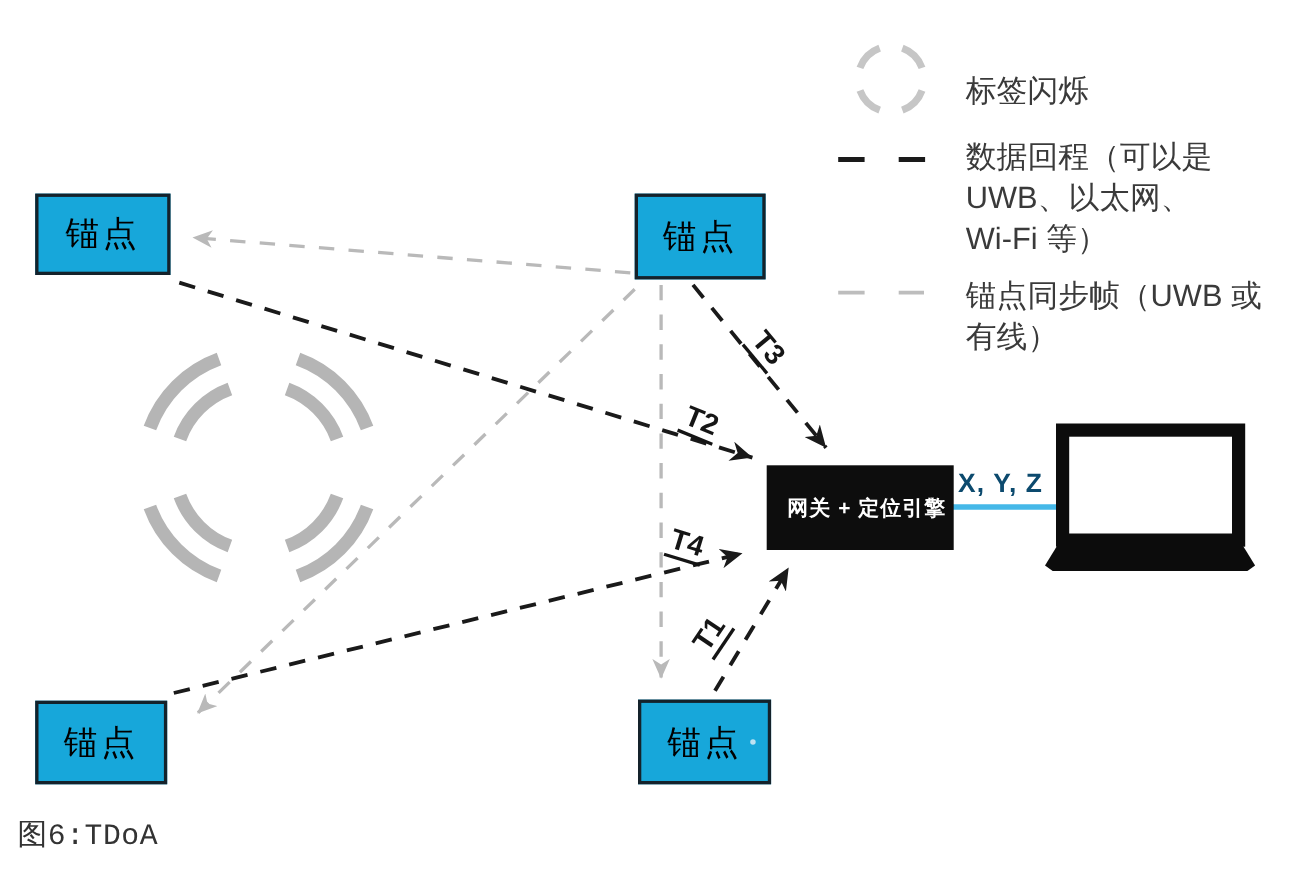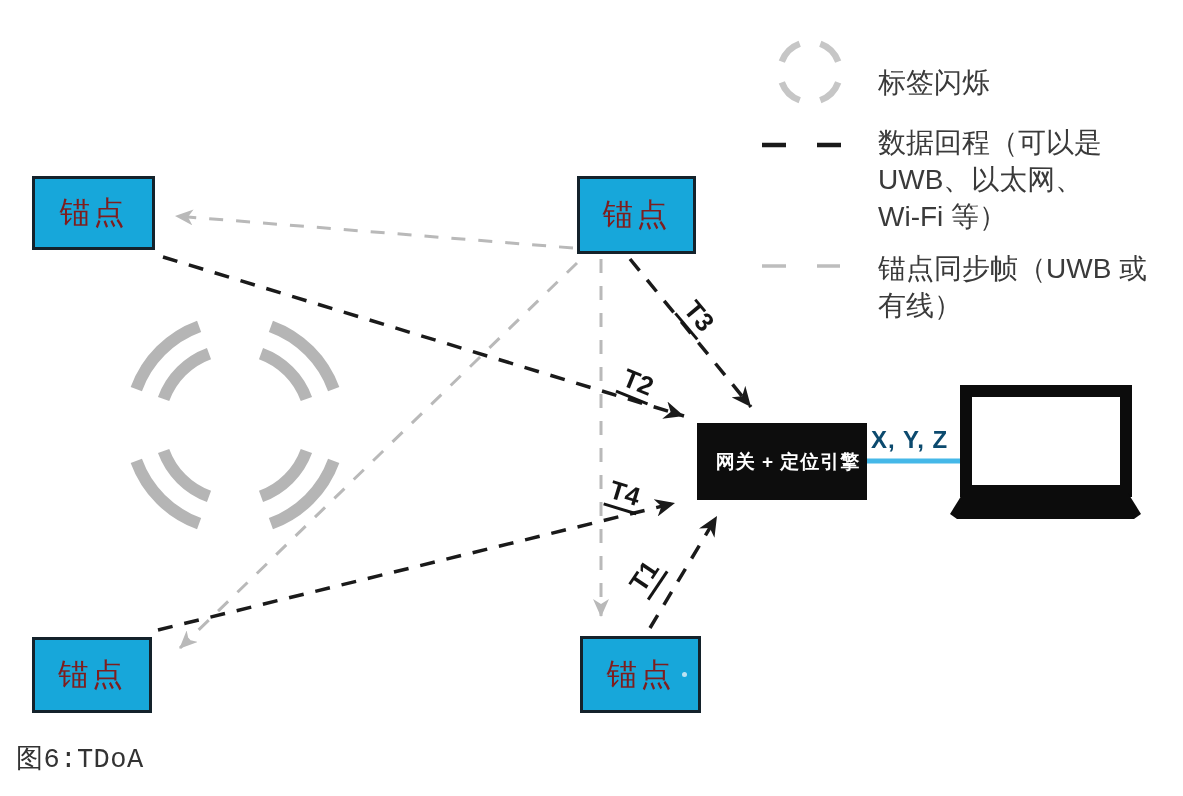--- a/index.html
+++ b/index.html
@@ -4,21 +4,21 @@
 <style>
   html,body{margin:0;padding:0;background:#ffffff;}
   .stage{
     position:relative;width:1183px;height:796px;background:#ffffff;
     font-family:"Liberation Sans","DejaVu Sans",sans-serif;overflow:hidden;
   }
   .layer{position:absolute;left:0;top:0;width:1183px;height:796px;}
   .anchor{
     position:absolute;box-sizing:border-box;
     background:#17a7da;border:3px solid #14222b;
-    color:#7f1d1d;display:flex;align-items:center;justify-content:center;
+    color:#000000;display:flex;align-items:center;justify-content:center;
     font-size:31px;letter-spacing:3px;font-weight:400;
   }
   .anchor .mini-dot{
     position:absolute;right:11px;top:33px;width:5px;height:5px;border-radius:50%;
     background:#cfe9f4;opacity:.9;
   }
   .tag-circle{
     position:absolute;left:192px;top:382px;width:86px;height:86px;border-radius:50%;
     background:#c9c9c9;border:3px solid #2b2b2b;box-sizing:border-box;
     display:flex;align-items:center;justify-content:center;

